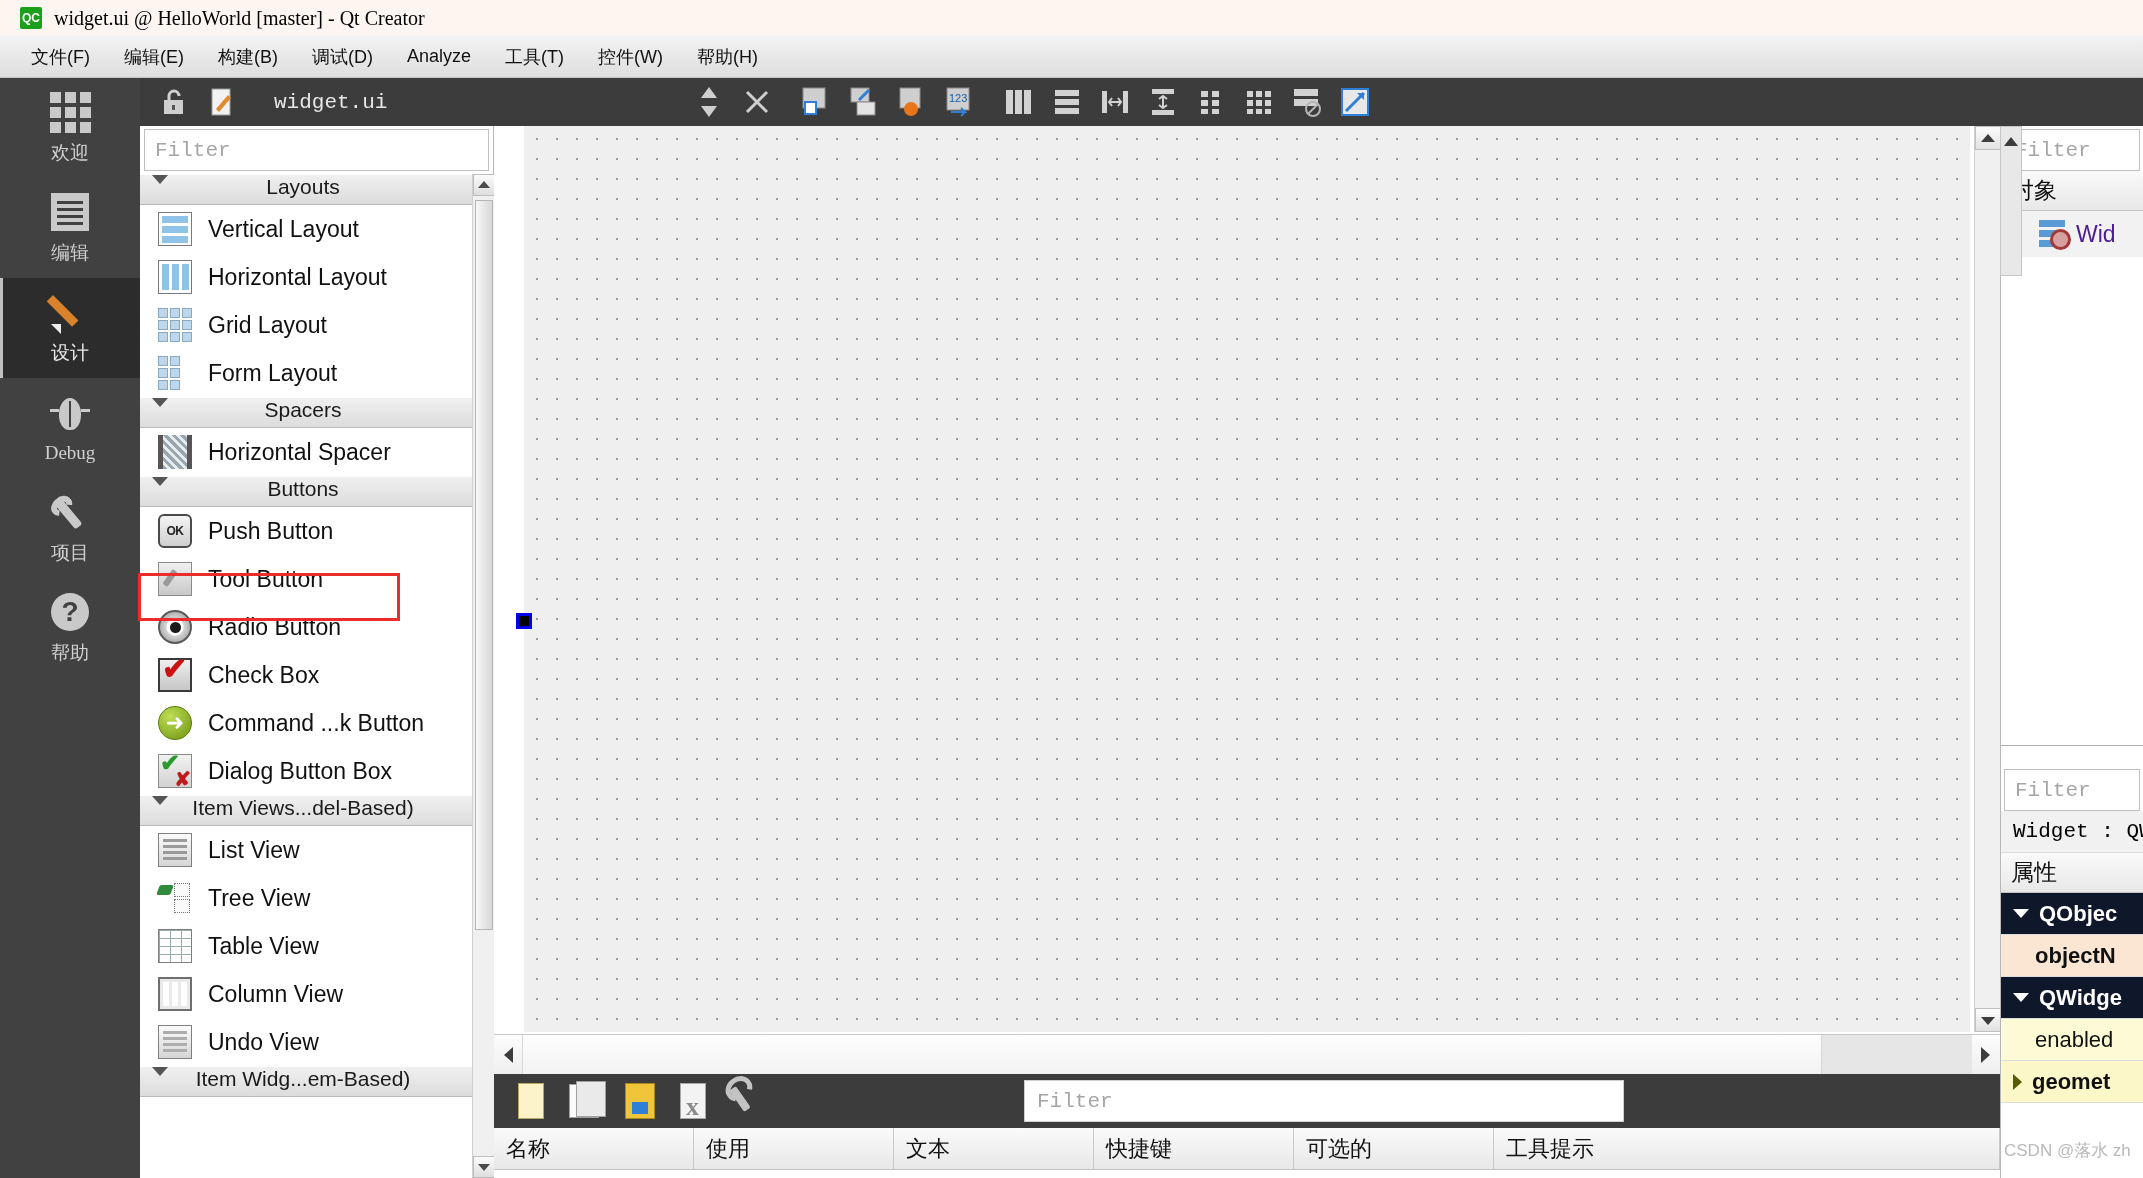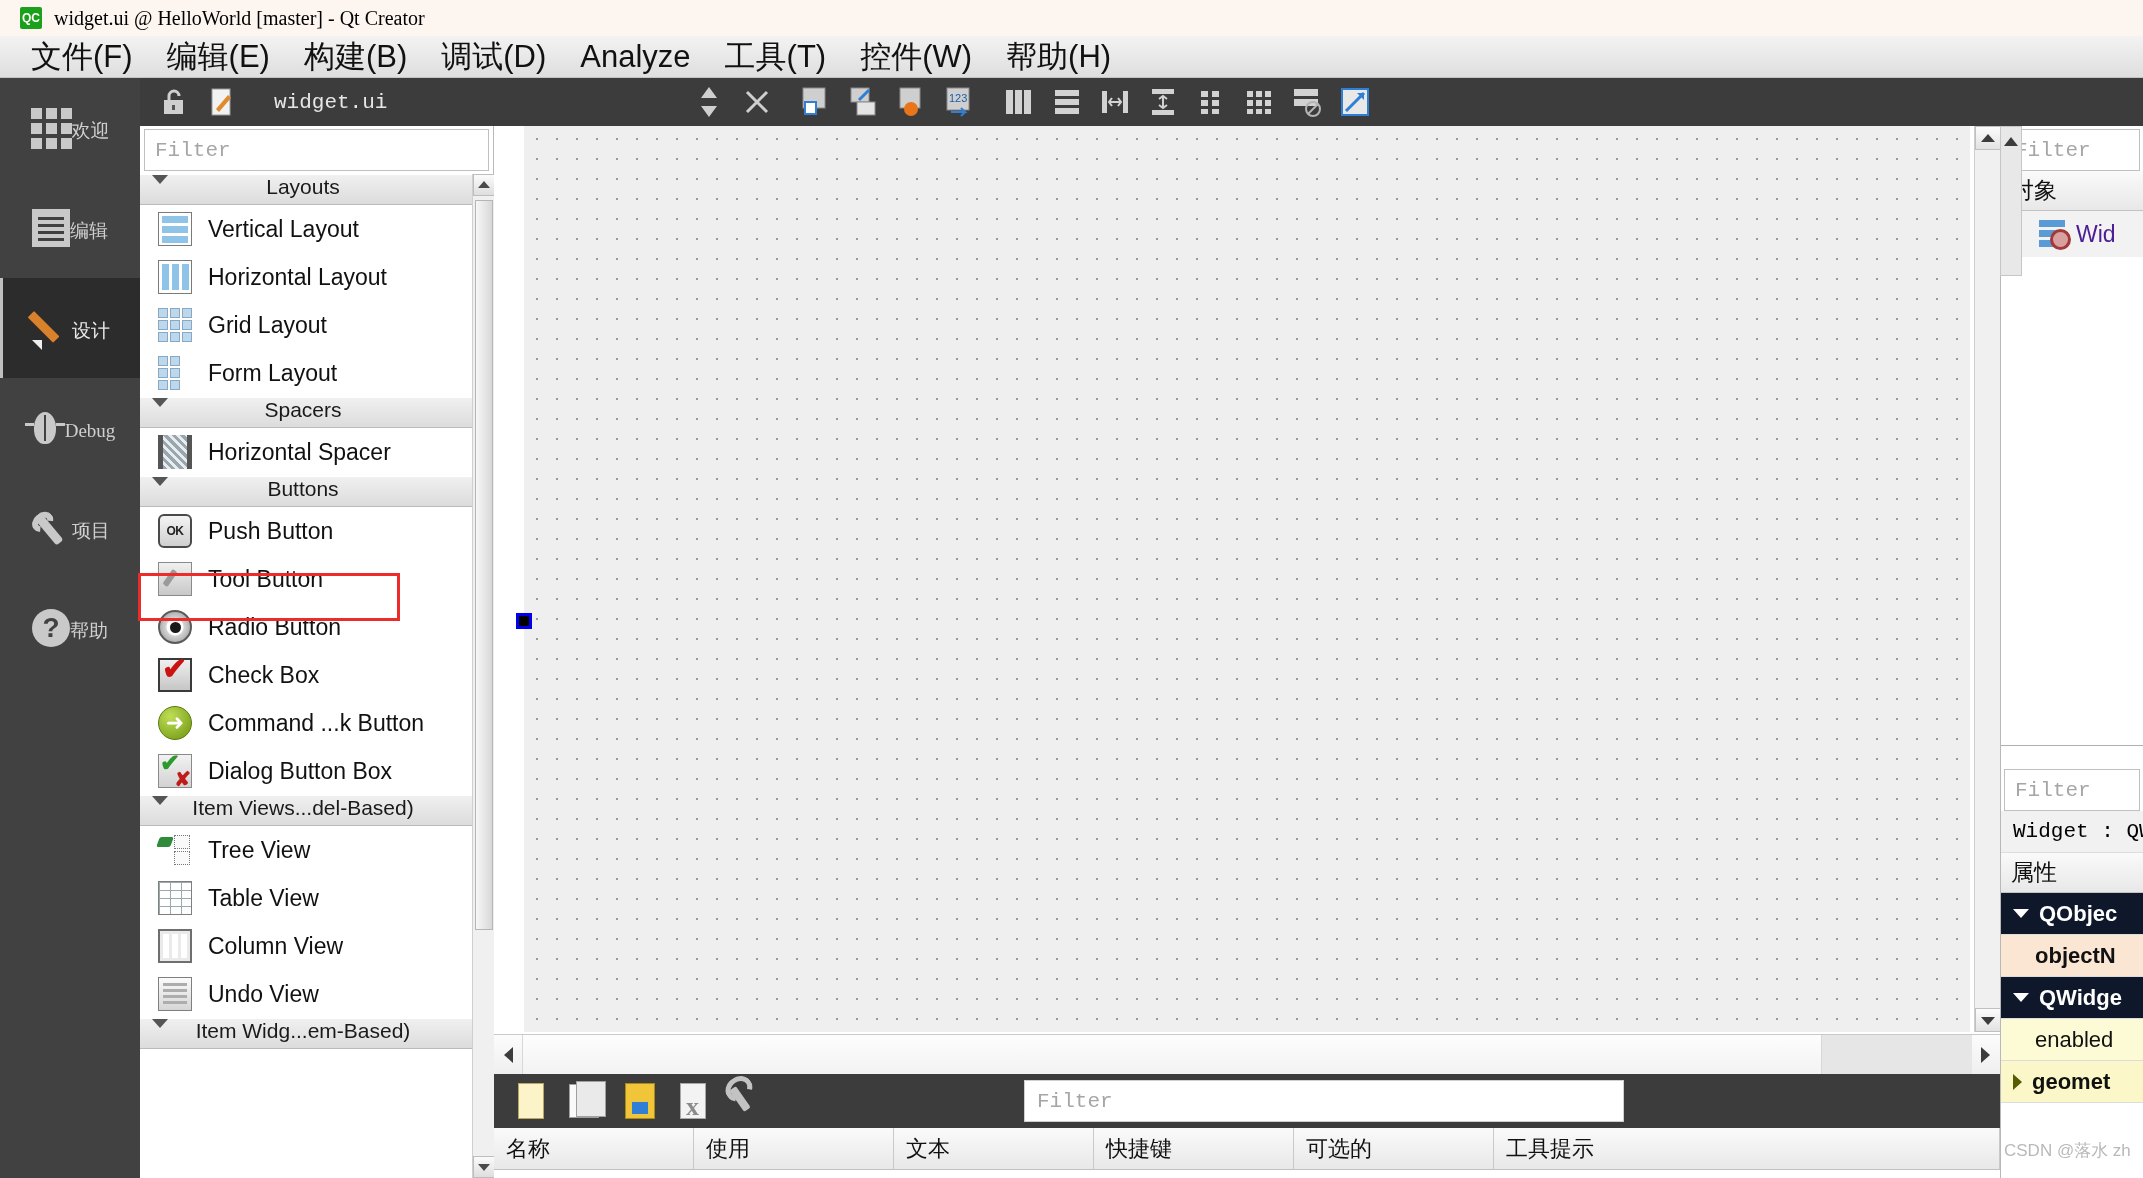--- a/index.html
+++ b/index.html
@@ -13,27 +13,27 @@
     color:#fff; font-size:12px; font-weight:bold; display:flex;
     align-items:center; justify-content:center; font-family:"Liberation Sans",sans-serif;}
   #title-text { margin-left:12px; font-size:20px; color:#000;
     font-family:"Liberation Serif", serif; }
 
   
   #menubar { position:absolute; left:0; top:36px; width:2143px; height:42px;
     background:linear-gradient(180deg,#f3f3f3 0%,#dedede 100%);
     border-bottom:1px solid #c4c4c4; display:flex; align-items:center;
     padding-left:14px; }
-  .menu-item { font-size:31px; color:#111; padding:2px 17px; cursor:default;
+  .menu-item { font-size:18px; color:#111; padding:2px 17px; cursor:default;
     font-family:"Liberation Sans", sans-serif; white-space:nowrap;text-align:center; }
 
   
   #modebar { position:absolute; left:0; top:78px; width:140px; height:1100px;
     background:#414141; }
-  .mode { width:140px; height:100px; display:flex; flex-direction:row;
+  .mode { width:140px; height:100px; display:flex; flex-direction:column;
     align-items:center; justify-content:center; color:#c8c8c8; }
   .mode.active { background:#2c2c2c; box-shadow:inset 3px 0 0 #c0c0c0; }
   .mode .mlabel { font-size:19px; margin-top:6px; color:#cfcfcf;
     font-family:"Liberation Serif", serif; }
   .mode.active .mlabel { color:#e8e8e8; }
   .mode .micon { height:44px; display:flex; align-items:center; justify-content:center;}
 
   
   .grid-ic { display:grid; grid-template-columns:repeat(3,11px);
     grid-template-rows:repeat(3,11px); gap:4px; }
@@ -565,20 +565,24 @@
     <div class="wb-item">
       <span class="wi ic-dlg"></span>
       <span class="lbl">Dialog Button Box</span>
     </div>
 
     <div class="wb-cat">
       <span class="arr"></span>
       <span class="ctext">Item Views...del-Based)</span>
     </div>
     <div class="wb-item">
+      <span class="wi ic-list"></span>
+      <span class="lbl">List View</span>
+    </div>
+    <div class="wb-item">
       <span class="wi ic-tree">
           <i></i>
         </span>
       <span class="lbl">Tree View</span>
     </div>
     <div class="wb-item">
       <span class="wi ic-table"></span>
       <span class="lbl">Table View</span>
     </div>
     <div class="wb-item">

